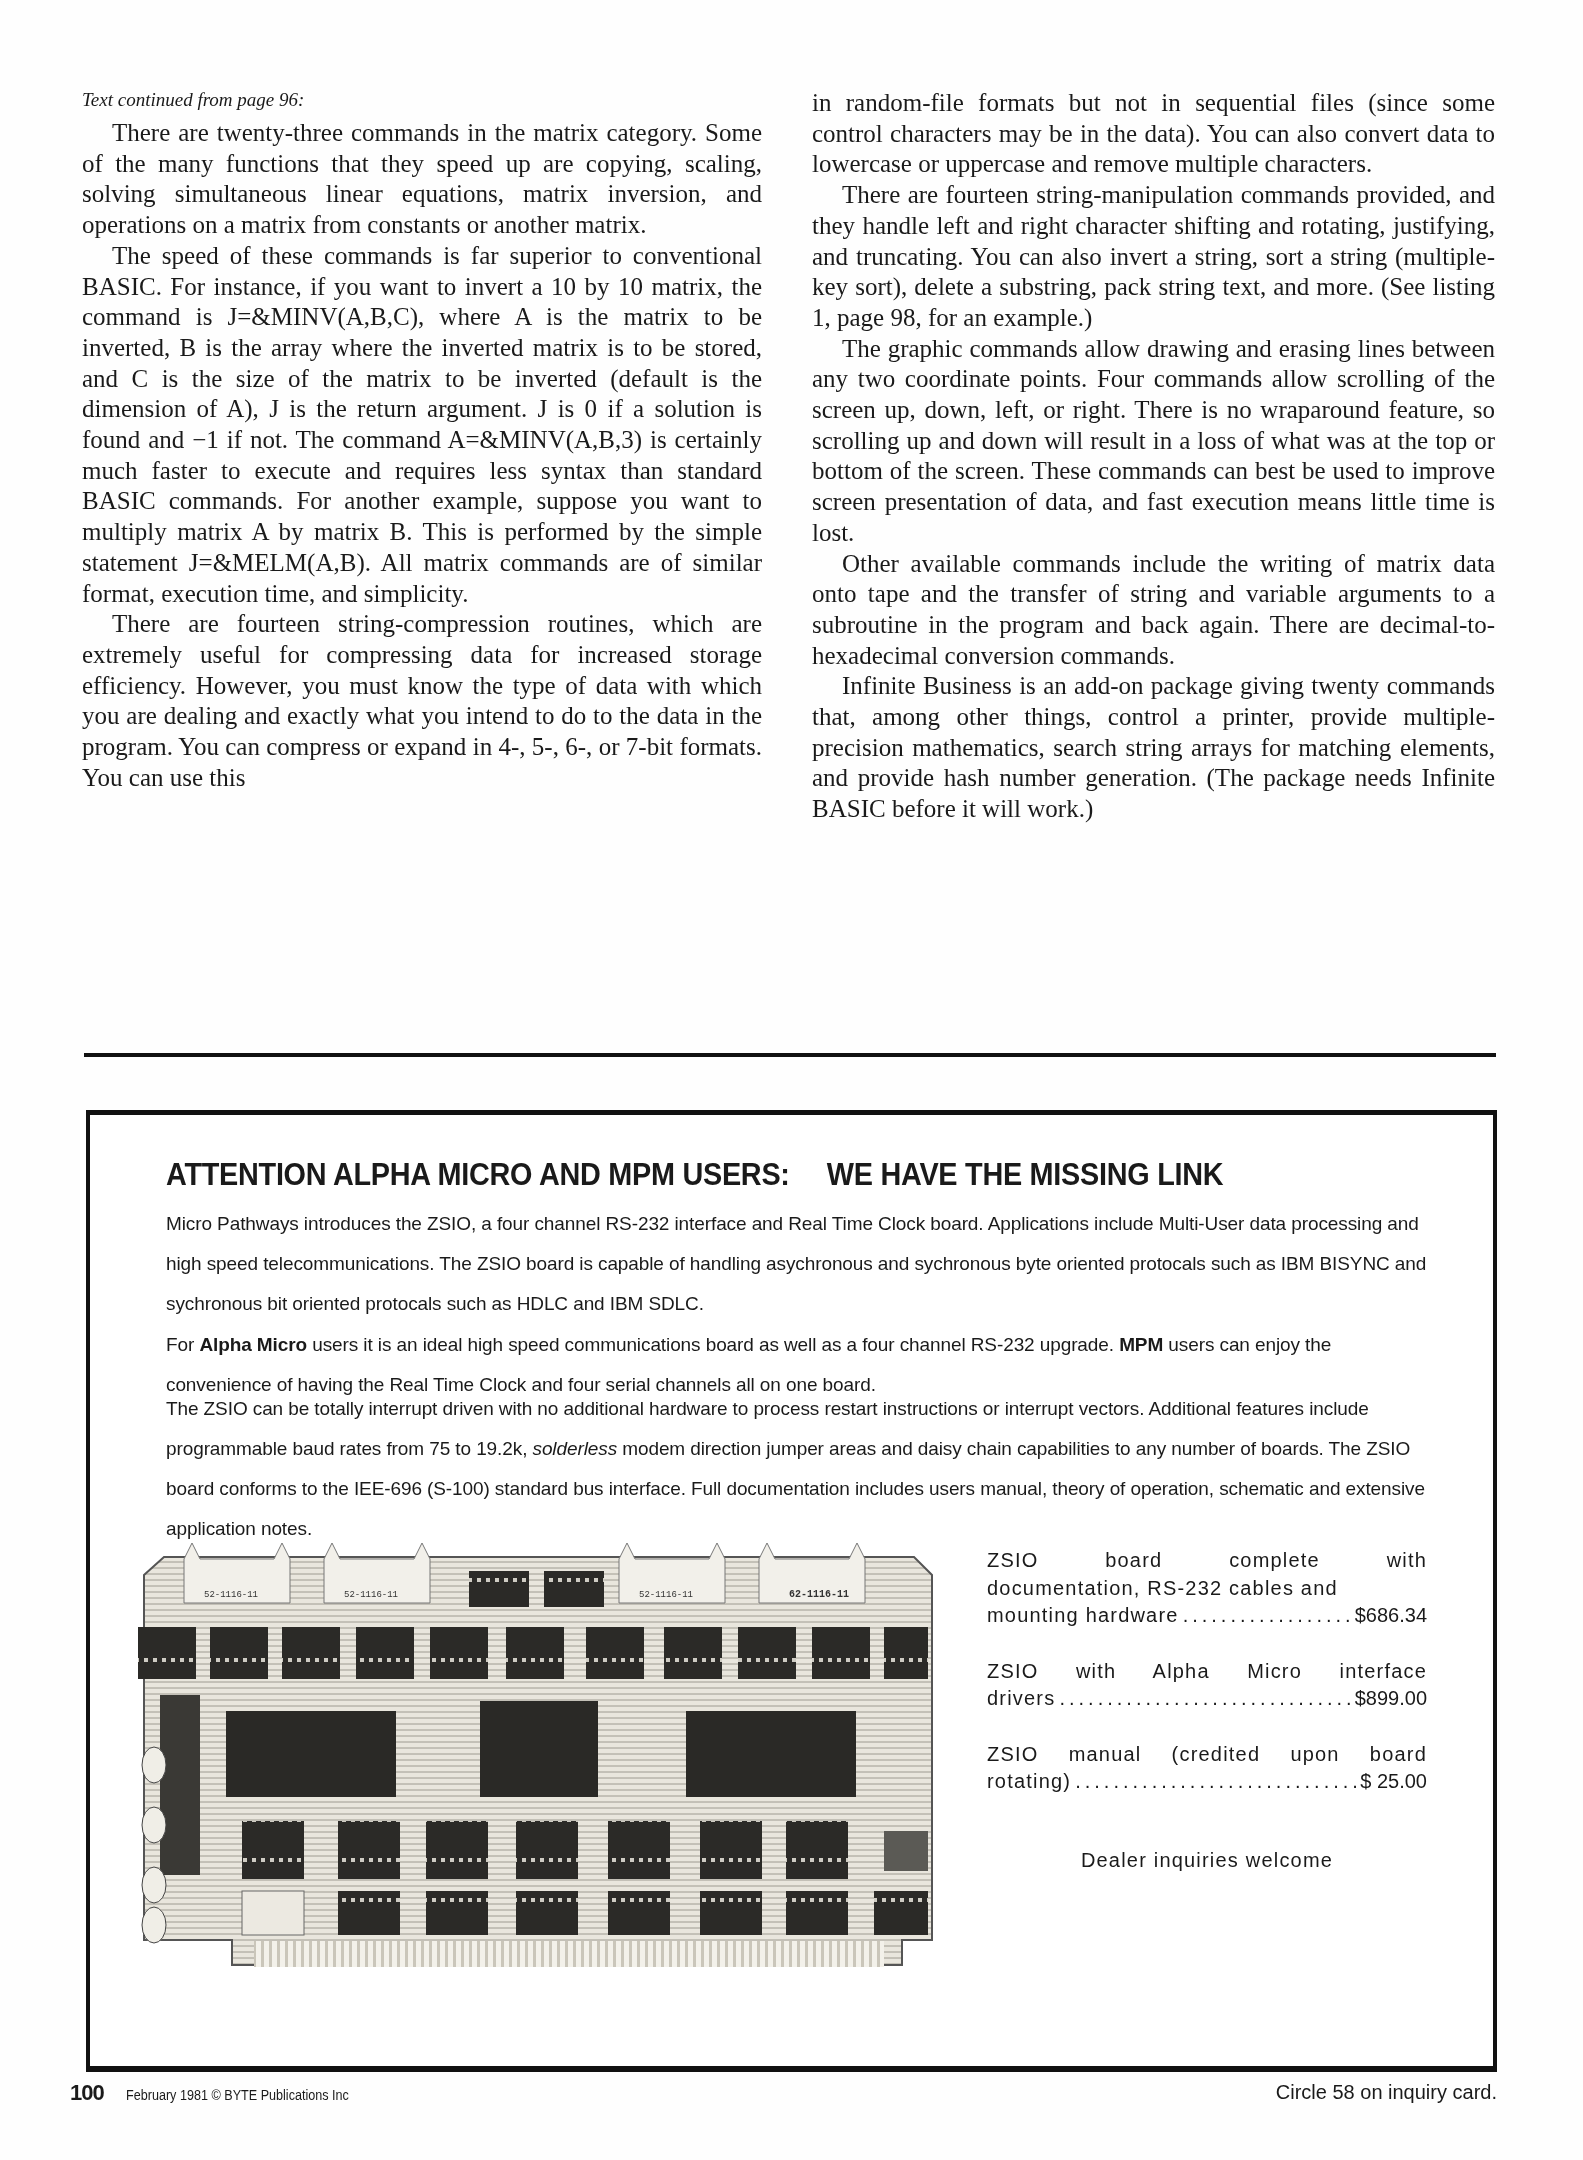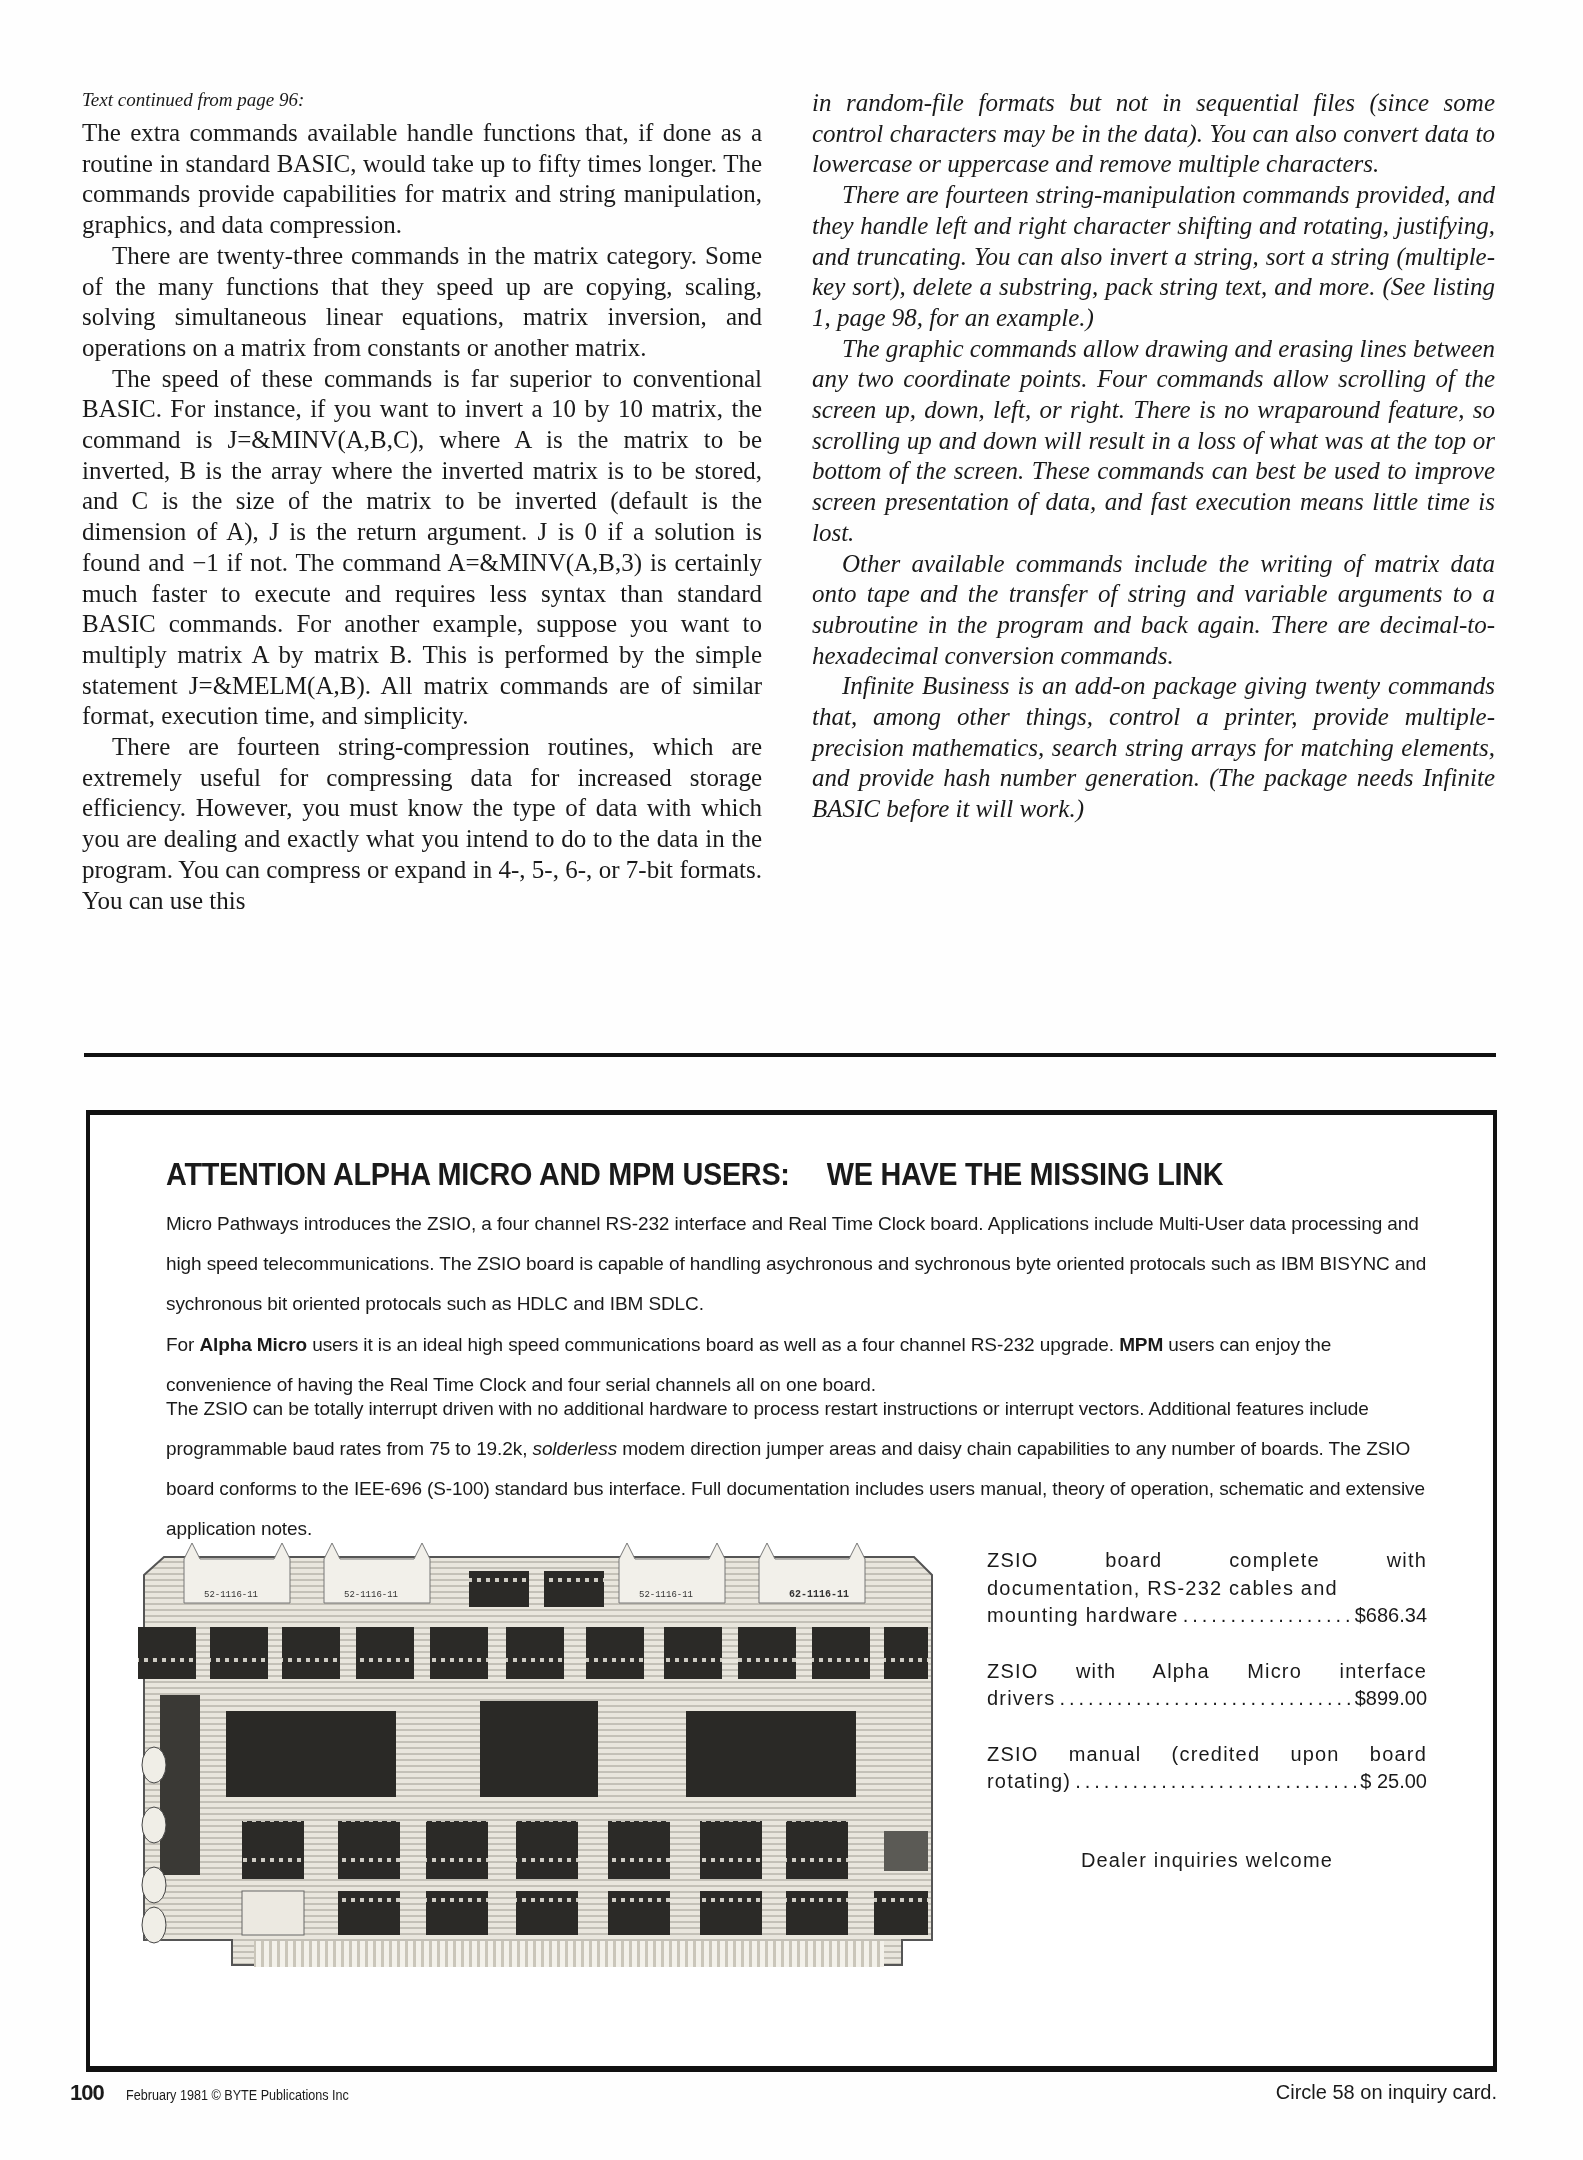--- a/index.html
+++ b/index.html
@@ -1,21 +1,21 @@
 <!DOCTYPE html>
 <html><head>
 <meta charset="utf-8">
 <style>
   html, body { margin:0; padding:0; background:#fefefe; }
   body { width:1583px; height:2160px; position:relative; overflow:hidden; color:#1a1a1a; }
   .col { position:absolute; top:86px; font-family:"Liberation Serif", "DejaVu Serif", serif; font-size:25px; line-height:30.7px; text-align:justify; hyphens:manual; }
   .col p { margin:0; text-indent:30px; }
   .col p.noindent { text-indent:0; }
   #col-left { left:82px; width:680px; }
-  #col-right { left:812px; width:683px;font-style:italic; }
+  #col-right { left:812px; width:683px; }
   .cont { font-style:italic; font-size:19px; line-height:28px; text-indent:0 !important; margin-bottom:4px !important; }
   .subhead { font-weight:bold; font-size:26px; line-height:34px; text-indent:0 !important; margin-top:12px !important; }
   .rule { position:absolute; left:84px; top:1053px; width:1412px; height:4px; background:#111; }
   .ad { position:absolute; left:86px; top:1110px; width:1403px; height:951px; border:4px solid #111; border-top-width:5px; border-bottom-width:6px; background:#fff; font-family:"Liberation Sans", "DejaVu Sans", sans-serif; }
   .ad-title { position:absolute; left:76px; top:42px; width:1260px; font-size:31px; font-weight:bold; letter-spacing:-0.3px; transform:scaleX(0.93); transform-origin:left; white-space:nowrap; }
   .ad-title span.gap { display:inline-block; width:40px; }
   .ad-body { position:absolute; left:76px; width:1262px; font-size:19px; line-height:40px; letter-spacing:-0.1px; }
   #ad-p1 { top:89px; } #ad-p2 { top:210px; } #ad-p3 { top:274px; }
   .photo { position:absolute; left:34px; top:420px; width:820px; height:480px; }
   .prices { position:absolute; left:897px; top:432px; width:440px; font-size:20px; line-height:27.5px; letter-spacing:1.2px; }
@@ -30,21 +30,20 @@
   .footer-left { position:absolute; left:70px; top:2080px; font-family:"Liberation Serif", serif; white-space:nowrap; }
   .footer-left .pg { font-size:22px; font-weight:bold; font-family:"Liberation Sans", sans-serif; margin-right:18px; letter-spacing:-1px; }
   .footer-left .credit { font-size:14px; font-family:"Liberation Sans", sans-serif; transform:scaleX(0.9); display:inline-block; transform-origin:left; }
   .footer-right { position:absolute; right:86px; top:2081px; font-family:"Liberation Sans", sans-serif; font-size:20px; }
 </style>
 </head>
 <body>
 
 <div id="col-left" class="col">
   <p class="cont">Text continued from page 96:</p>
-  <p class="noindent">The extra commands available handle functions that, if done as a routine in standard BASIC, would take up to fifty times longer. The commands provide capabilities for matrix and string manipulation, graphics, and data com­pression.</p>
   <p>There are twenty-three commands in the matrix cate­gory. Some of the many functions that they speed up are copying, scaling, solving simultaneous linear equations, matrix inversion, and operations on a matrix from con­stants or another matrix.</p>
   <p>The speed of these commands is far superior to conven­tional BASIC. For instance, if you want to invert a 10 by 10 matrix, the command is J=&amp;MINV(A,B,C), where A is the matrix to be inverted, B is the array where the in­verted matrix is to be stored, and C is the size of the matrix to be inverted (default is the dimension of A), J is the return argument. J is 0 if a solution is found and −1 if not. The command A=&amp;MINV(A,B,3) is certainly much faster to execute and requires less syntax than standard BASIC commands. For another example, suppose you want to multiply matrix A by matrix B. This is performed by the simple statement J=&amp;MELM(A,B). All matrix commands are of similar format, execution time, and simplicity.</p>
   <p>There are fourteen string-compression routines, which are extremely useful for compressing data for increased storage efficiency. However, you must know the type of data with which you are dealing and exactly what you in­tend to do to the data in the program. You can compress or expand in 4-, 5-, 6-, or 7-bit formats. You can use this</p>
 </div>
 
 <div id="col-right" class="col" style="top:88px;">
   <p class="noindent">in random-file formats but not in sequential files (since some control characters may be in the data). You can also convert data to lowercase or uppercase and remove multiple characters.</p>
   <p>There are fourteen string-manipulation commands provided, and they handle left and right character shift­ing and rotating, justifying, and truncating. You can also invert a string, sort a string (multiple-key sort), delete a substring, pack string text, and more. (See listing 1, page 98, for an example.)</p>
   <p>The graphic commands allow drawing and erasing lines between any two coordinate points. Four com­mands allow scrolling of the screen up, down, left, or right. There is no wraparound feature, so scrolling up and down will result in a loss of what was at the top or bottom of the screen. These commands can best be used to improve screen presentation of data, and fast execu­tion means little time is lost.</p>
   <p>Other available commands include the writing of matrix data onto tape and the transfer of string and variable arguments to a subroutine in the program and back again. There are decimal-to-hexadecimal conver­sion commands.</p>

